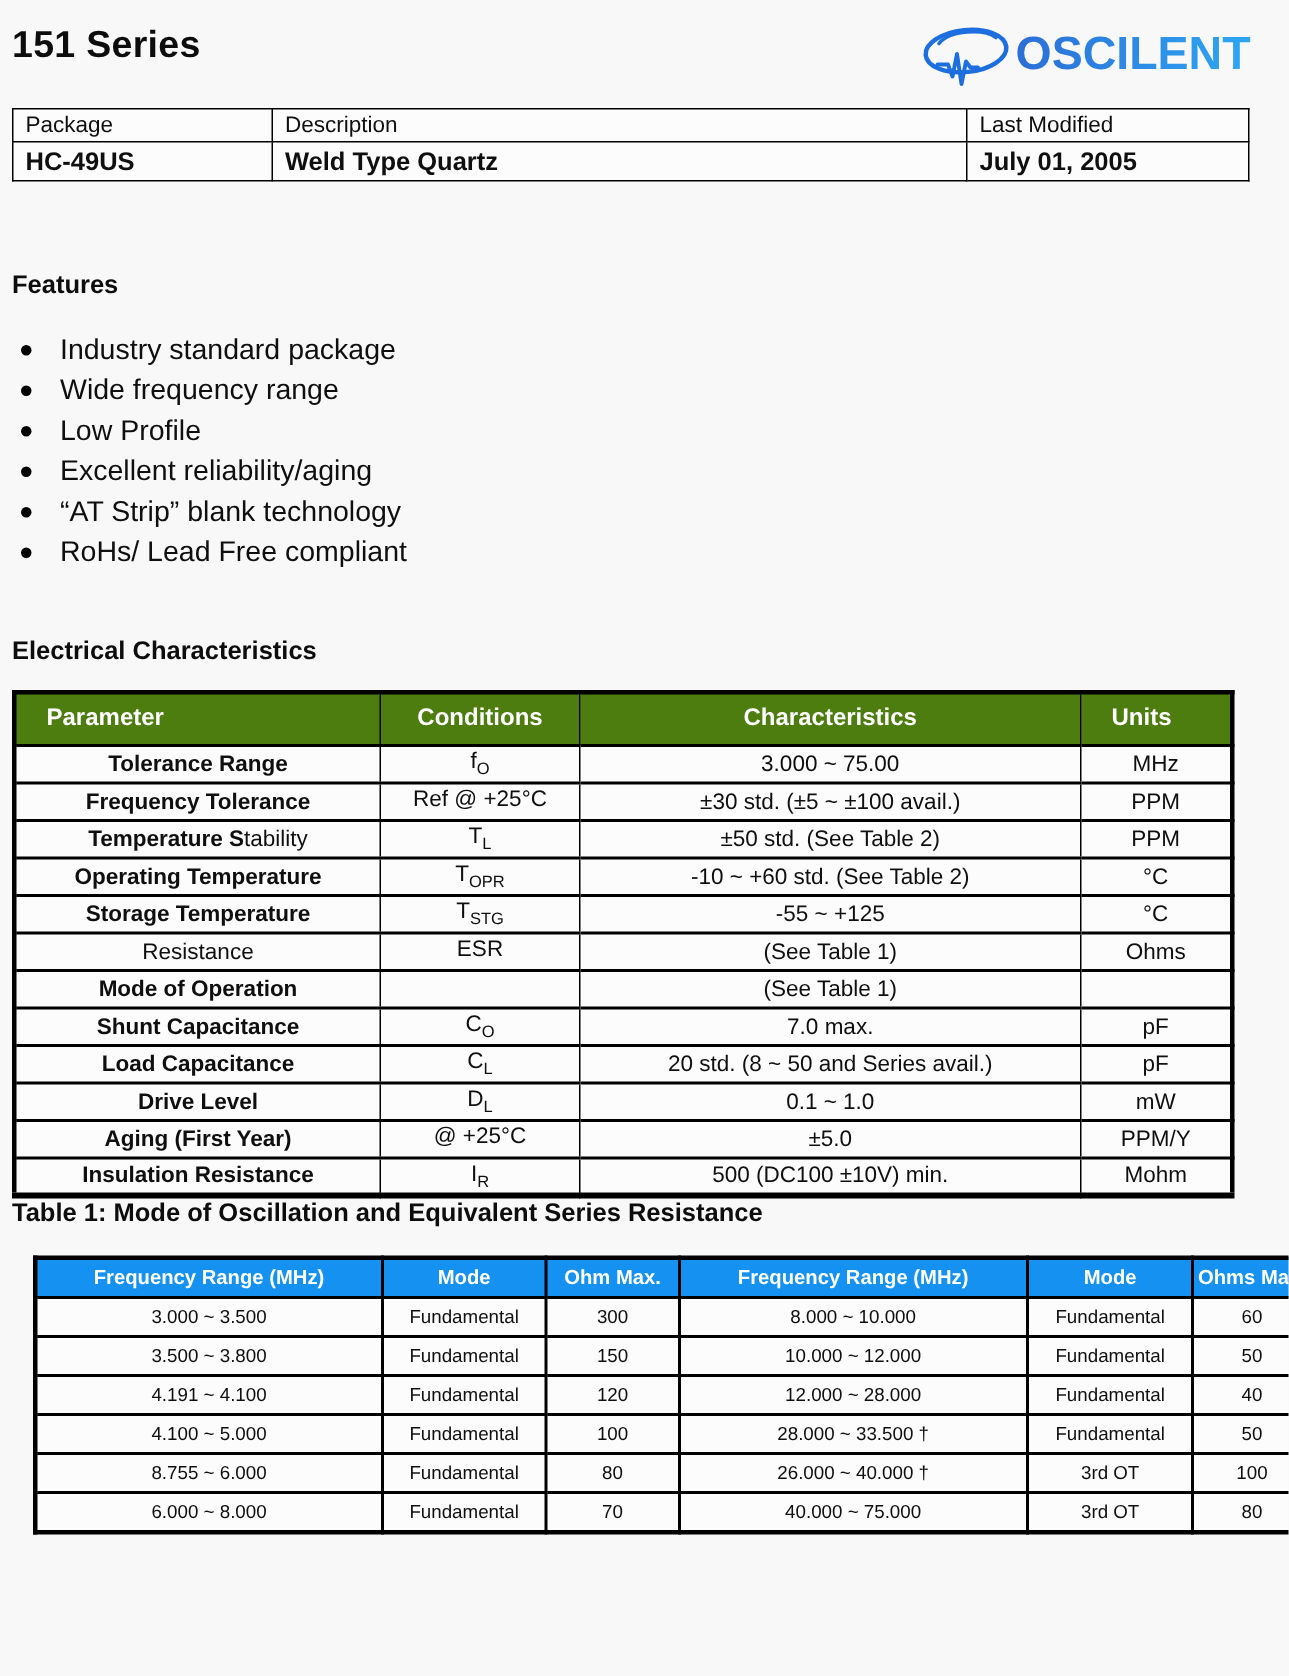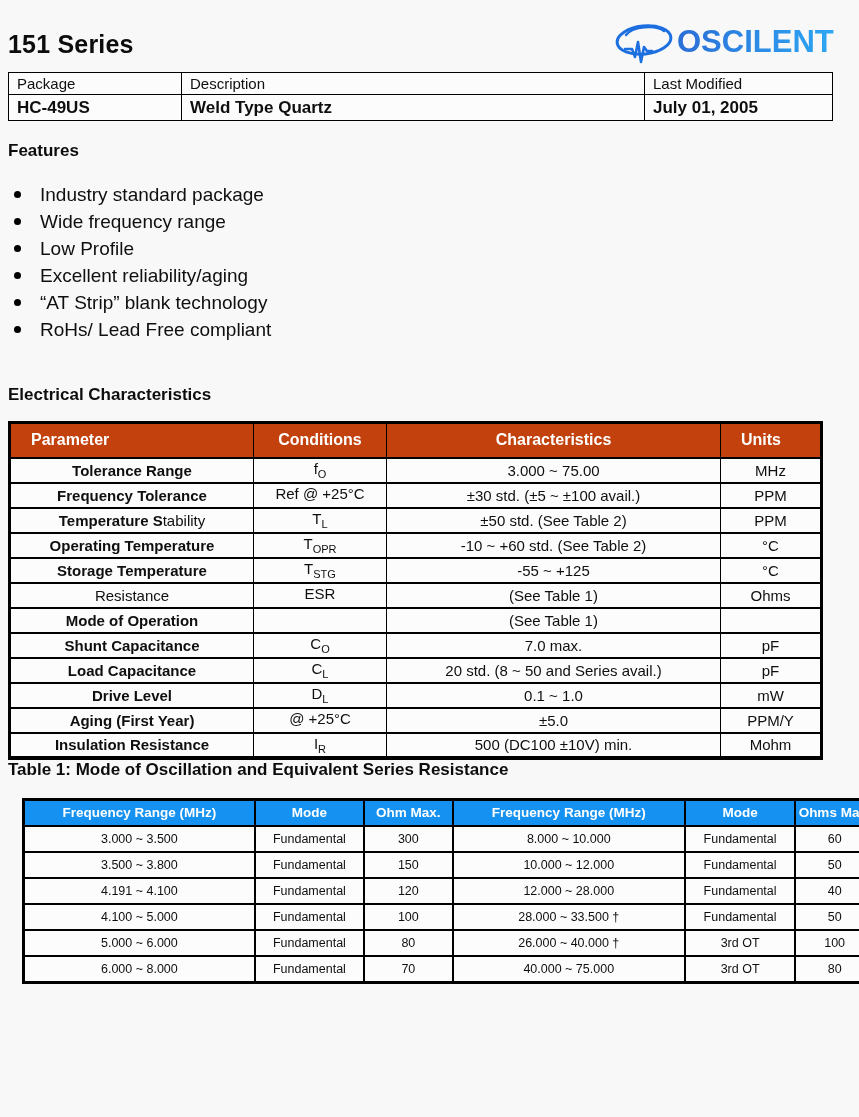--- a/index.html
+++ b/index.html
@@ -4,57 +4,57 @@
 <style>
   * { margin:0; padding:0; box-sizing:border-box; }
   html,body { width:859px; height:1117px; overflow:hidden; }
   body {
     background:#f8f8f8;
     font-family:"Liberation Sans", sans-serif;
     color:#0f0f0f;
     position:relative;
   }
   .header {
-    display:flex; justify-content:space-between; align-items:center;
+    display:flex; justify-content:space-between; align-items:flex-start;
     padding:12px 12px 0 8px; height:72px;
   }
   .page-title { font-size:25px; font-weight:bold; color:#0d0d0d; letter-spacing:0.2px; padding-top:4px; }
   .logo-svg { display:block; }
 
   
   table { border-collapse:collapse; }
   .info-table { margin:0 0 0 8px; width:824px; table-layout:fixed; background:#fcfcfc; }
   .info-table td { border:1px solid #000; padding:1px 8px; }
   .info-table tr.hd td { height:22px; font-size:15px; }
   .info-table tr.vals td { height:26px; font-size:17px; font-weight:bold; }
   .info-table col.c1 { width:173px; }
   .info-table col.c2 { width:463px; }
   .info-table col.c3 { width:188px; }
 
   .section-heading { font-size:17px; font-weight:bold; color:#0d0d0d; margin-left:8px; }
-  .features-heading { margin-top:20px; }
+  .features-heading { margin-top:59px; }
   .features-list { list-style:none; margin:24px 0 0 14px; }
   .features-list li {
     font-size:19px; height:27px; line-height:20px; position:relative; padding-left:26px;
   }
   .features-list li .bullet {
     position:absolute; left:0; top:6px; width:7px; height:7px; border-radius:50%; background:#000;
   }
 
   .elec-heading { margin-top:38px; }
   .elec-table {
     margin:16px 0 0 8px; width:812px; table-layout:fixed; background:#fcfcfc;
     border:3px solid #000; border-bottom-width:4px;
   }
   .elec-table col.c1 { width:244px; }
   .elec-table col.c2 { width:133px; }
   .elec-table col.c3 { width:334px; }
   .elec-table col.c4 { width:101px; }
   .elec-table th {
-    background:#c2410c; color:#fff; font-size:16px; font-weight:bold;
+    background:#4d7c0f; color:#fff; font-size:16px; font-weight:bold;
     height:35px; border:1px solid #000; border-bottom:2px solid #000;
   }
   .elec-table th.al { text-align:left; padding-left:20px; }
   .elec-table td {
     border-left:1px solid #000; border-right:1px solid #000; border-top:2px solid #000;
     text-align:center; font-size:15px; height:25px; padding:0 4px;
   }
   .elec-table td .pb { font-weight:bold; }
   .elec-table td sub { font-size:11px; }
 
@@ -265,21 +265,21 @@
   </tr>
   <tr>
     <td>4.100 ~ 5.000</td>
     <td>Fundamental</td>
     <td>100</td>
     <td>28.000 ~ 33.500 †</td>
     <td>Fundamental</td>
     <td>50</td>
   </tr>
   <tr>
-    <td>5.000 ~ 6.000</td>
+    <td>8.755 ~ 6.000</td>
     <td>Fundamental</td>
     <td>80</td>
     <td>26.000 ~ 40.000 †</td>
     <td>3rd OT</td>
     <td>100</td>
   </tr>
   <tr>
     <td>6.000 ~ 8.000</td>
     <td>Fundamental</td>
     <td>70</td>

